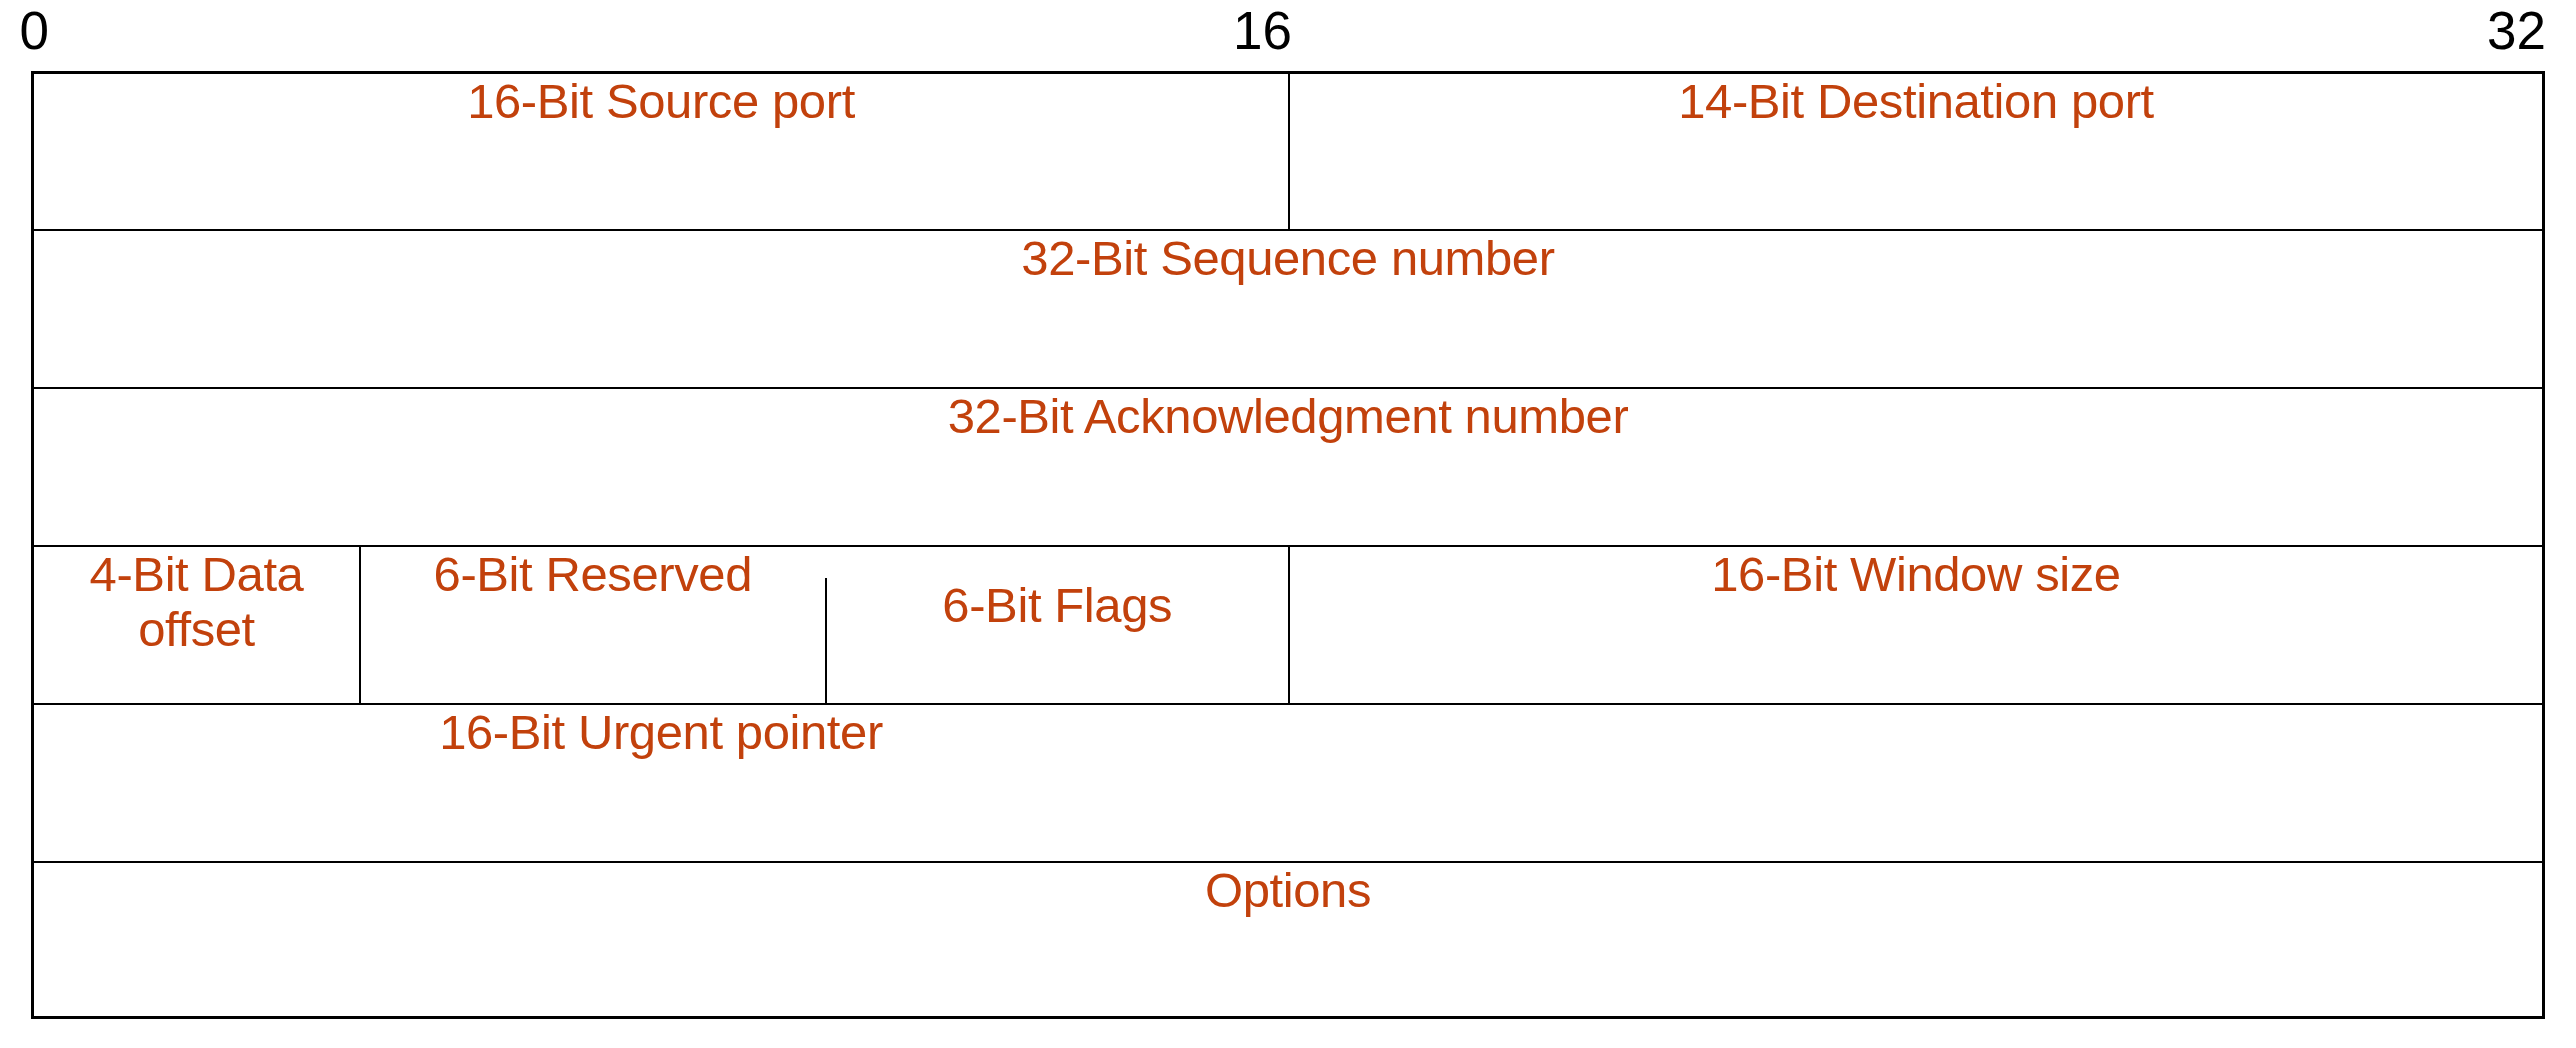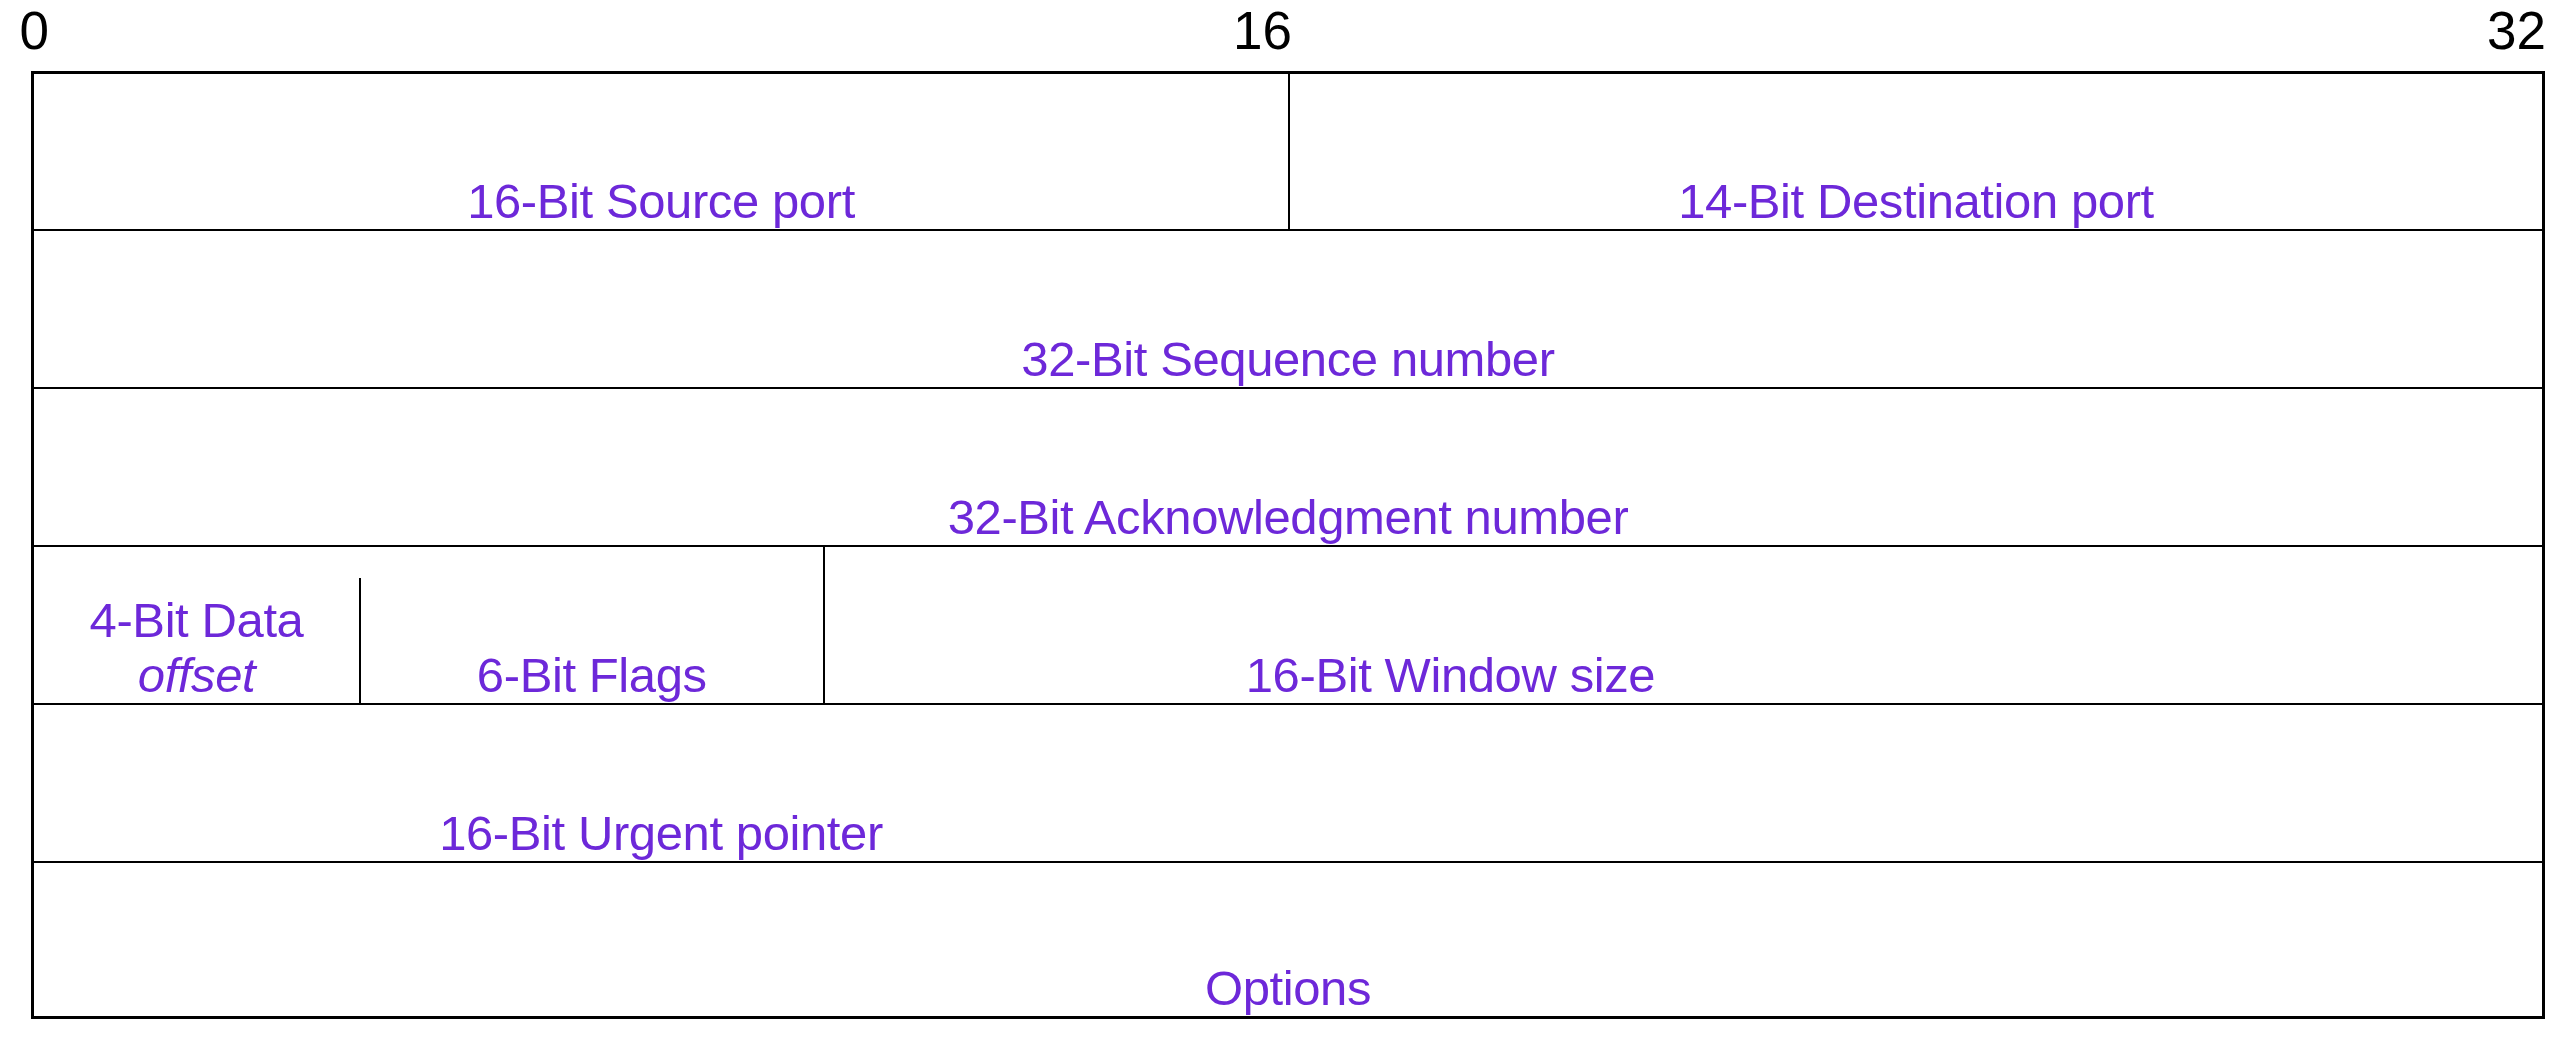--- a/index.html
+++ b/index.html
@@ -61,43 +61,43 @@
     border-left: 3.5px solid #000000;
     border-right: 3.5px solid #000000;
     border-top: 2.6px solid #000000;
   }
 
   .hdr-row.first { border-top: 3.5px solid #000000; }
   .hdr-row.last  { border-bottom: 3.5px solid #000000; }
 
   .cell {
     display: flex;
-    align-items: flex-end;
+    align-items: flex-start;
     justify-content: center;
     box-sizing: border-box;
     text-align: center;
     font-size: 49px;
     line-height: 1.12;
     letter-spacing: -0.4px;
-    color: #6d28d9;
+    color: #c2410c;
     overflow: hidden;
     padding: 0 5.3px;
   }
 
   .cell + .cell { border-left: 2.6px solid #000000; }
 
   
   .w-full   { width: 100%; }
   .w-half   { width: 50%; }
   .w-dataoff{ width: 12.96%; }   
   .w-resv   { width: 18.56%; }   
   .w-flags  { width: 18.48%; margin-top: 31px; }   
 
   .cell-text { display: block; }
-  .cell-text .l2 { display: block; font-style: italic; }
+  .cell-text .l2 { display: block; }
 </style>
 </head>
 <body>
 
 <div id="canvas">
 
   <div class="ruler">
     <span class="ruler-tick t0">0</span>
     <span class="ruler-tick t16">16</span>
     <span class="ruler-tick t32">32</span>
@@ -126,20 +126,23 @@
       </div>
     </div>
 
     <div class="hdr-row">
       <div class="cell w-dataoff">
         <span class="cell-text">
           <span class="l1">4-Bit Data</span>
           <span class="l2">offset</span>
         </span>
       </div>
+      <div class="cell w-resv">
+        <span class="cell-text">6-Bit Reserved</span>
+      </div>
       <div class="cell w-flags">
         <span class="cell-text">6-Bit Flags</span>
       </div>
       <div class="cell w-half">
         <span class="cell-text">16-Bit Window size</span>
       </div>
     </div>
 
     <div class="hdr-row">
       <div class="cell w-half">

